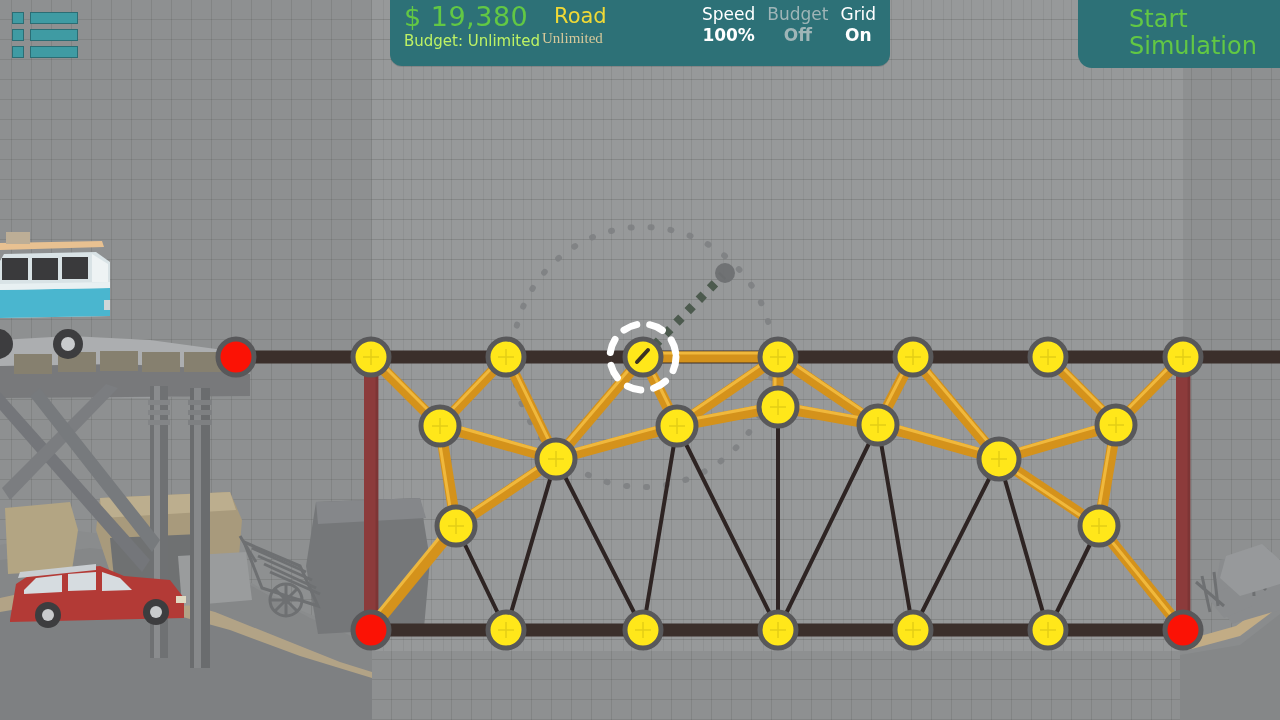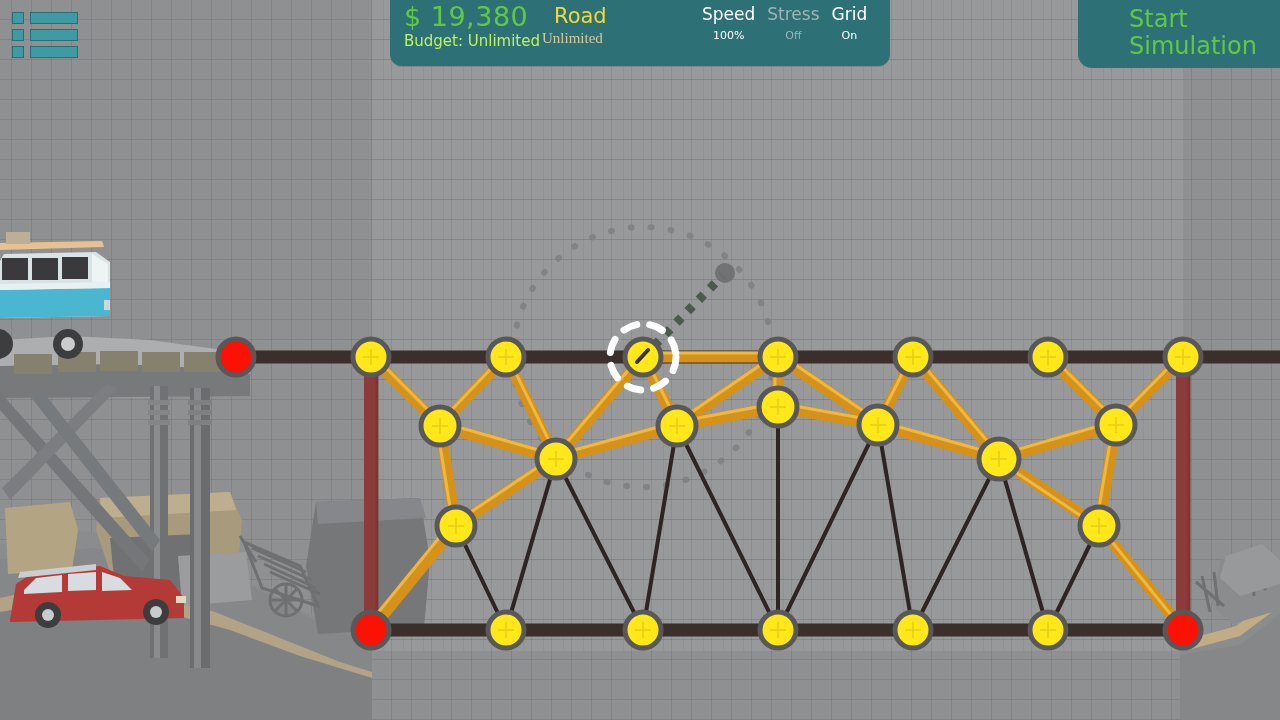--- a/index.html
+++ b/index.html
@@ -46,21 +46,21 @@
   }
   .hud-money{ position:absolute; left:14px; top:2px; }
   .money-val{ color:#62c844; font-size:27px; letter-spacing:.5px; line-height:30px; }
   .money-sub{ color:#bef264; font-size:15px; line-height:18px; }
   .hud-mat{ position:absolute; left:152px; top:4px; }
   .mat-name{ color:#f0d936; font-size:21px; line-height:25px;margin-left:12px; }
   .mat-sub{ color:#d8c99a; font-size:15px; line-height:18px;font-family:Liberation Serif, serif; }
   .hud-opts{ position:absolute; left:312px; top:4px; display:flex; gap:12px; }
   .opt{ text-align:center; }
   .opt .k{ font-size:17px; line-height:21px; }
-  .opt .v{ font-size:11px; line-height:21px; font-weight:normal; }
+  .opt .v{ font-size:17px; line-height:21px; font-weight:bold; }
   .opt.on .k, .opt.on .v{ color:#ffffff; }
   .opt.off .k, .opt.off .v{ color:#9fb5b7; }
 
   .start-btn{
     position:absolute; left:1078px; top:-16px; width:230px; height:84px;
     background:#2d7177; border-radius:14px;
     display:flex; align-items:center; justify-content:center;
     padding-top:14px; cursor:pointer;
   }
   .start-btn span{ color:#62c844; font-size:24px; line-height:27px; text-align:left; }
@@ -395,21 +395,21 @@
       <div class="hud-mat">
         <div class="mat-name">Road</div>
         <div class="mat-sub">Unlimited</div>
       </div>
       <div class="hud-opts">
         <div class="opt on">
           <div class="k">Speed</div>
           <div class="v">100%</div>
         </div>
         <div class="opt off">
-          <div class="k">Stress</div>
+          <div class="k">Budget</div>
           <div class="v">Off</div>
         </div>
         <div class="opt on">
           <div class="k">Grid</div>
           <div class="v">On</div>
         </div>
       </div>
     </div>
   </div>
 

